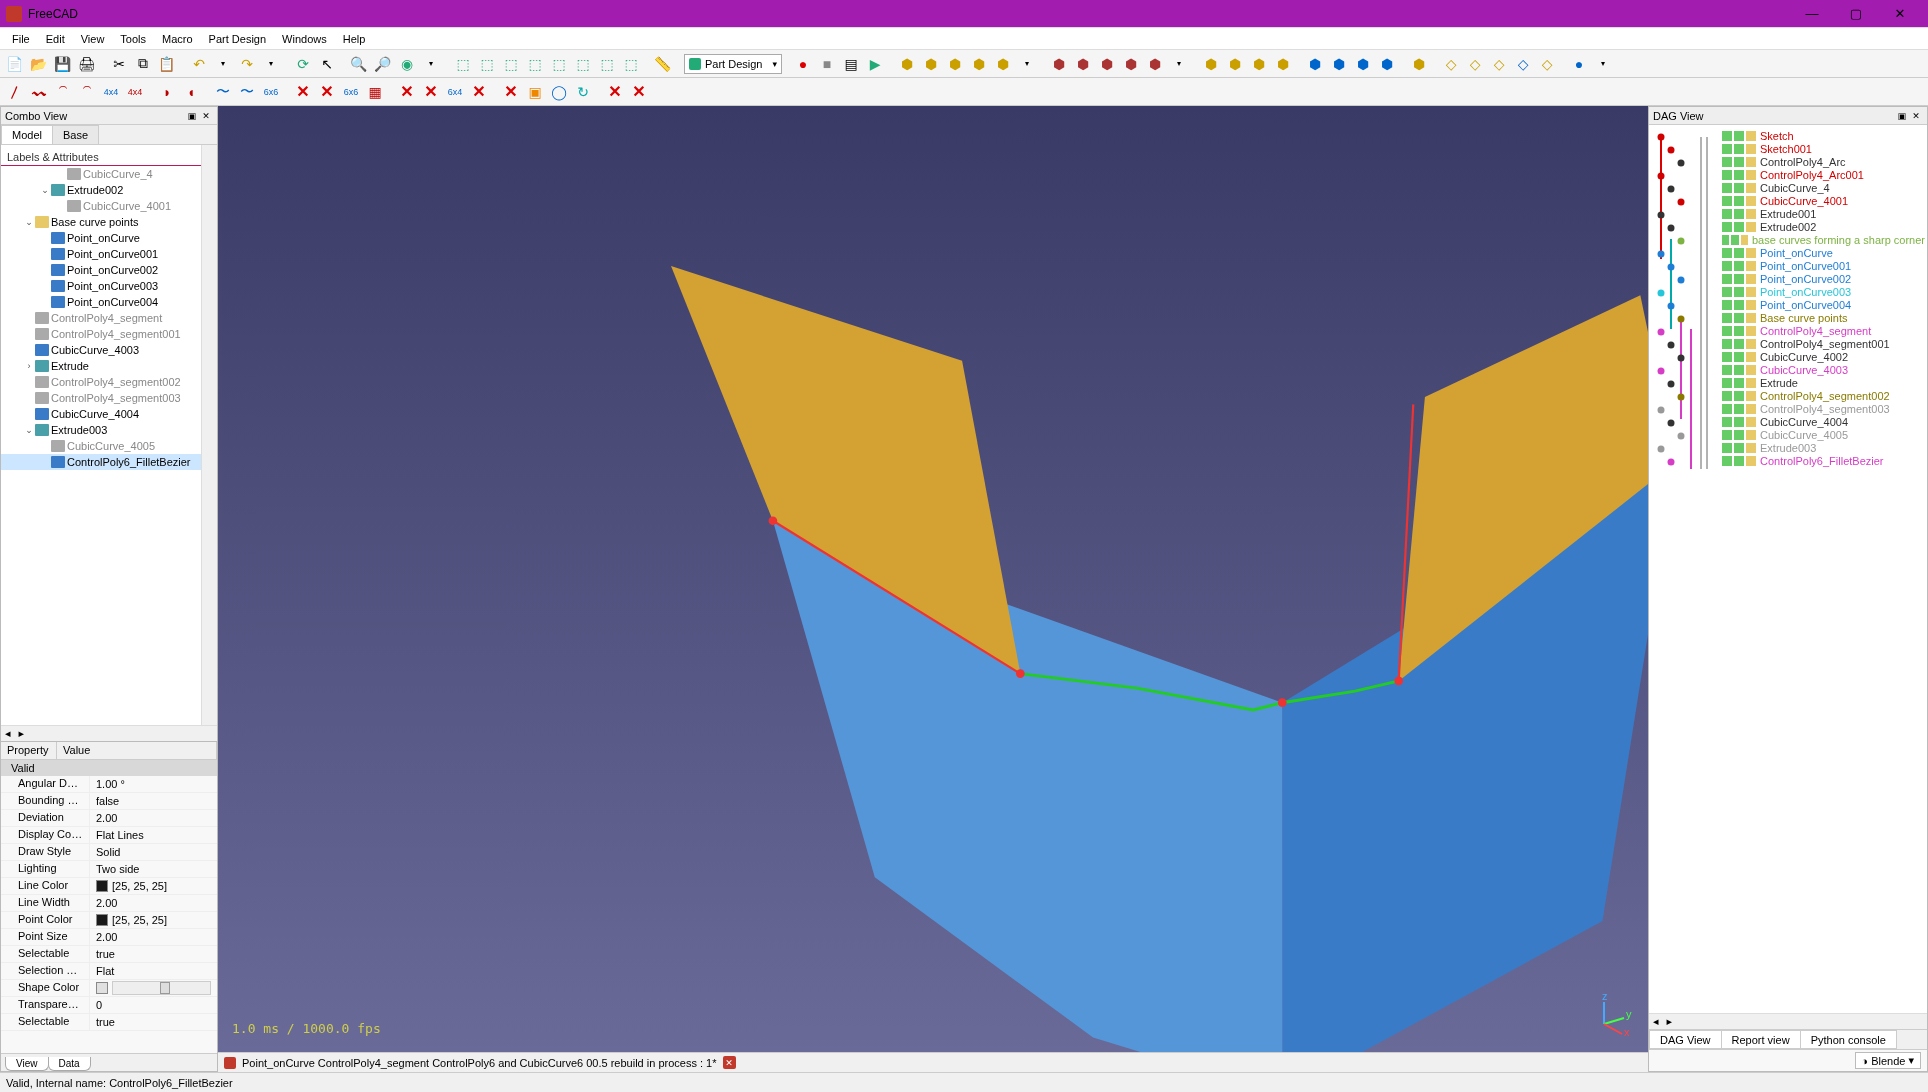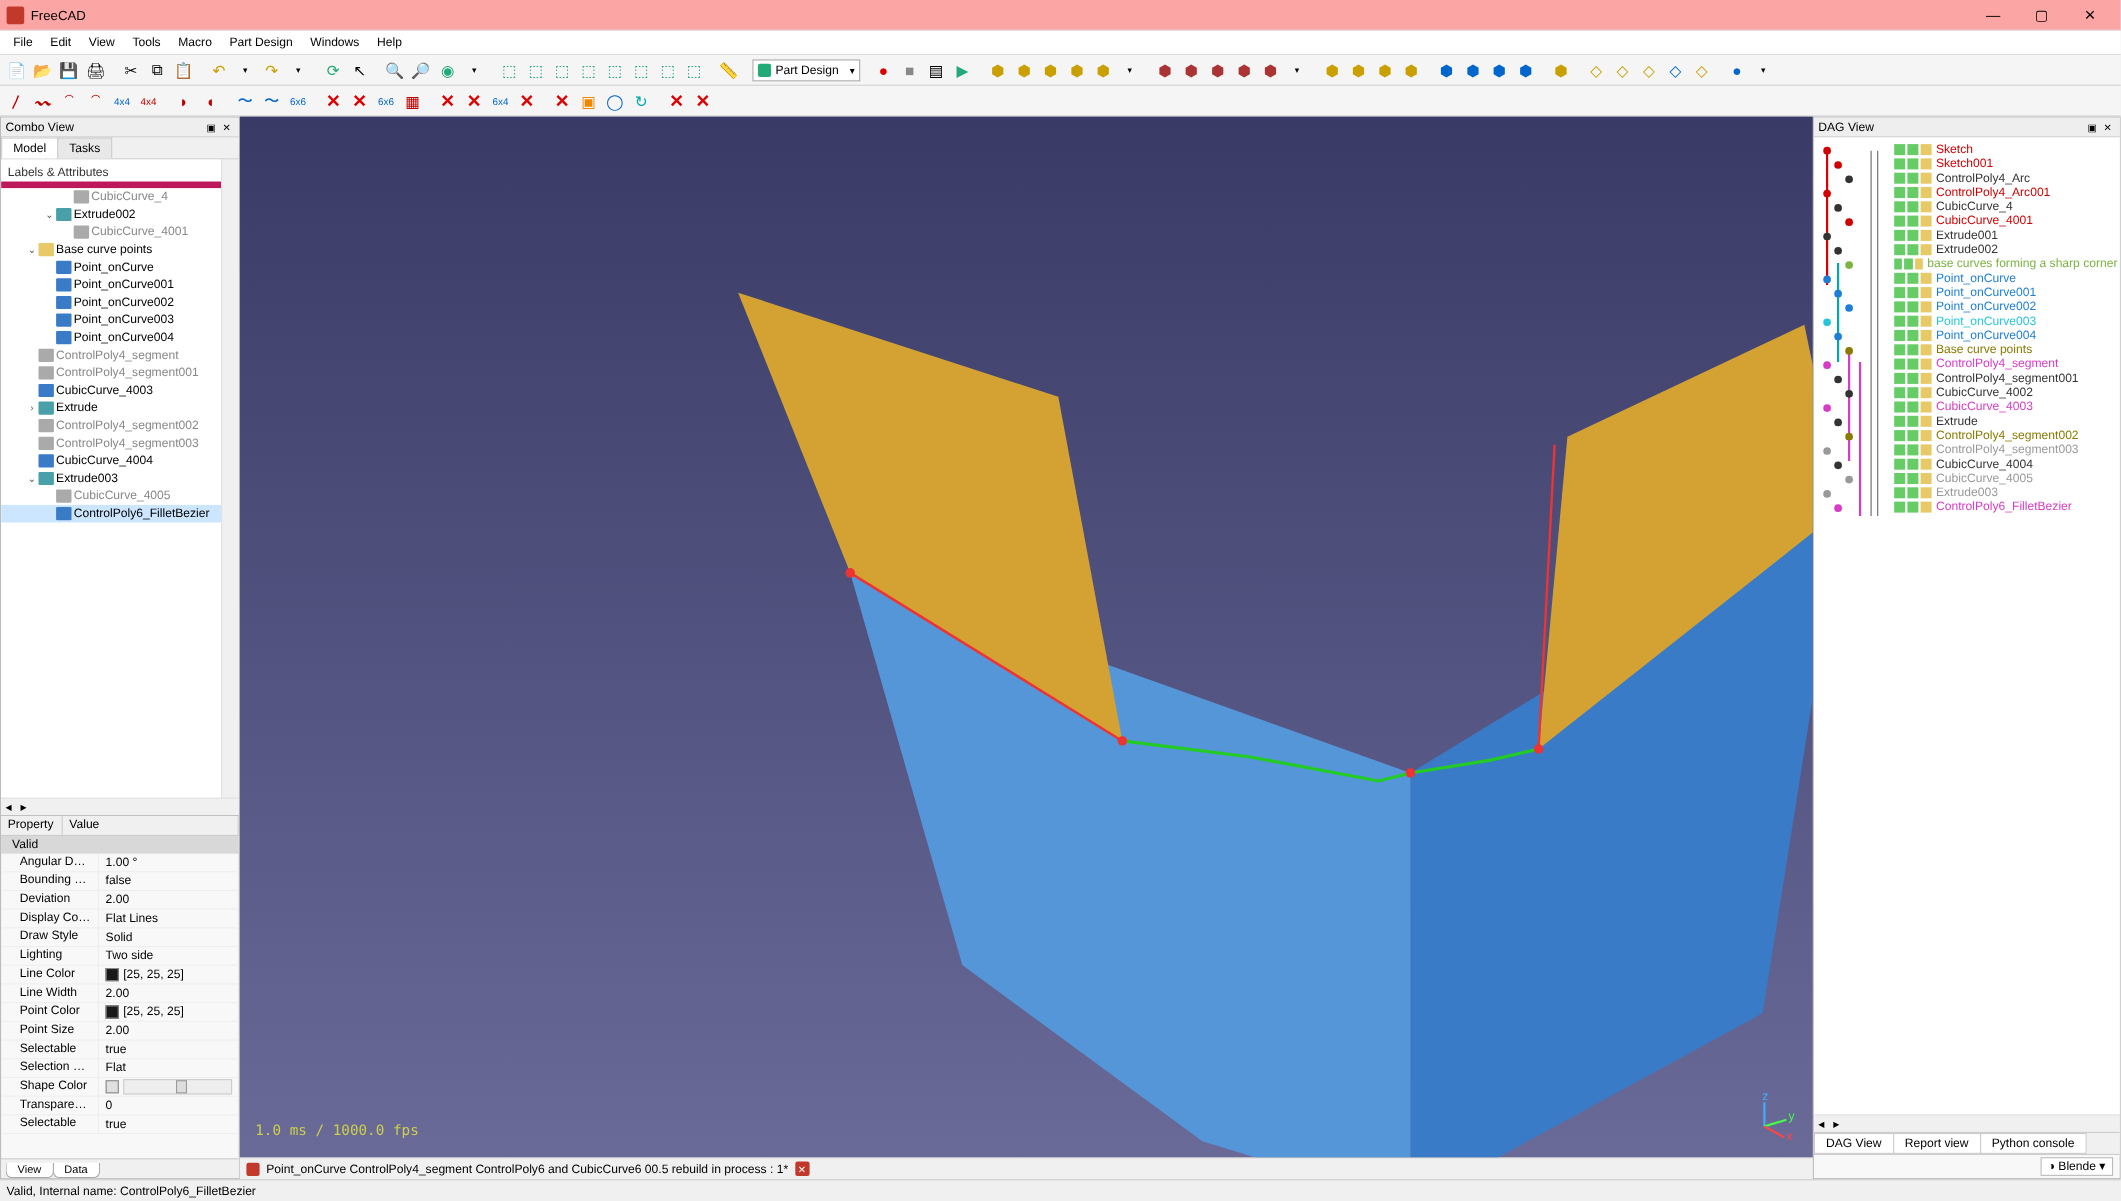--- a/index.html
+++ b/index.html
@@ -1,17 +1,17 @@
 <!DOCTYPE html>
 <html><head>
 <meta charset="utf-8">
 <style>
 * { margin:0; padding:0; box-sizing:border-box; font-family:"Segoe UI",Tahoma,sans-serif; font-size:11px; }
 body { background:#f0f0f0; width:1928px; height:1092px; overflow:hidden; display:flex; flex-direction:column; }
-.titlebar { height:28px; background:#fca5a5; display:flex; align-items:center; padding:0 6px; border-bottom:1px solid #ddd; }
+.titlebar { height:28px; background:#a21caf; display:flex; align-items:center; padding:0 6px; border-bottom:1px solid #ddd; }
 .titlebar .logo { width:16px; height:16px; background:#c0392b; border-radius:2px; margin-right:6px; }
 .titlebar .title { flex:1; font-size:12px; }
 .titlebar .wbtn { width:44px; height:28px; display:flex; align-items:center; justify-content:center; font-size:13px; cursor:pointer; }
 .menubar { height:22px; background:#fff; display:flex; align-items:center; padding:0 4px; border-bottom:1px solid #ddd; }
 .menubar span { padding:3px 8px; cursor:pointer; }
 .toolbar { height:28px; background:#f5f5f5; display:flex; align-items:center; padding:0 4px; gap:2px; border-bottom:1px solid #ccc; overflow:hidden; }
 .tbtn { width:22px; height:22px; display:flex; align-items:center; justify-content:center; cursor:pointer; border:1px solid transparent; border-radius:2px; font-size:14px; }
 .tsep { width:6px; }
 .wb-select { height:20px; border:1px solid #aaa; background:#fff; padding:0 4px; font-size:11px; display:flex; align-items:center; gap:4px; }
 .wb-select::after { content:"▾"; margin-left:6px; font-size:9px; }
@@ -20,21 +20,21 @@
 .main { flex:1; display:flex; min-height:0; }
 .panel { background:#f8f8f8; border:1px solid #bbb; display:flex; flex-direction:column; }
 .panel-title { height:18px; background:#eee; border-bottom:1px solid #ccc; display:flex; align-items:center; padding:0 4px; font-size:11px; }
 .panel-title .spacer { flex:1; }
 .panel-title .pbtn { width:14px; height:14px; display:flex; align-items:center; justify-content:center; cursor:pointer; font-size:9px; }
 .combo { width:218px; }
 .tabs { height:20px; display:flex; border-bottom:1px solid #ccc; background:#f0f0f0; }
 .tab { padding:3px 10px; border:1px solid #ccc; border-bottom:none; background:#fff; margin-right:-1px; cursor:pointer; }
 .tab.inactive { background:#e8e8e8; }
 .tree { flex:1; overflow:auto; background:#fff; padding:4px 0; position:relative; }
-.tree-header { padding:2px 6px; font-weight:normal; color:#333; border-bottom:6px solid #be185d; }
+.tree-header { padding:2px 6px; font-weight:normal; color:#333; border-bottom:1px solid #be185d; }
 .tree-row { display:flex; align-items:center; height:16px; padding:0 4px; cursor:pointer; white-space:nowrap; }
 .tree-row.sel { background:#cde6ff; }
 .tree-row .caret { width:12px; text-align:center; font-size:9px; color:#555; }
 .tree-row .ico { width:14px; height:12px; margin-right:2px; }
 .ico-blue { background:#3a7bc8; border-radius:1px; }
 .ico-gray { background:#aaa; border-radius:1px; }
 .ico-teal { background:#4aa0a8; border-radius:1px; }
 .ico-fold { background:#e8c968; border-radius:1px; }
 .tree-row .lbl { font-size:11px; }
 .tree-row .gray { color:#888; }
@@ -210,21 +210,21 @@
 
   <div class="panel combo">
     <div class="panel-title">
       <span>Combo View</span>
       <span class="spacer"></span>
       <span class="pbtn">▣</span>
       <span class="pbtn">✕</span>
     </div>
     <div class="tabs">
       <div class="tab">Model</div>
-      <div class="tab inactive">Tasks</div>
+      <div class="tab inactive">Base</div>
     </div>
     <div style="flex:1;display:flex;min-height:0">
       <div class="tree">
         <div class="tree-header">Labels &amp; Attributes</div>
         <div id="tree-rows">
             <div class="tree-row" style="padding-left: 54px;">
               <span class="caret"></span>
               <span class="ico ico-gray"></span>
               <span class="lbl gray">CubicCurve_4</span>
             </div>

